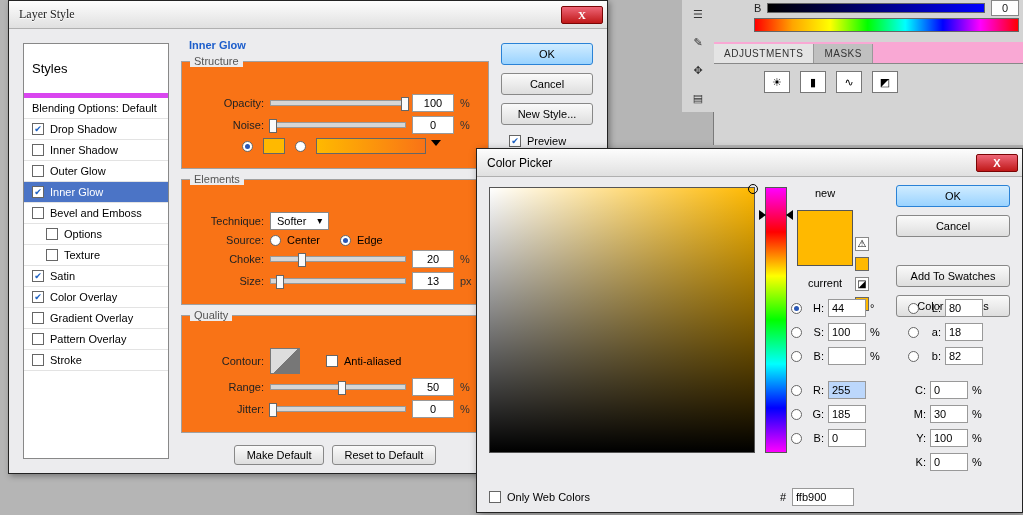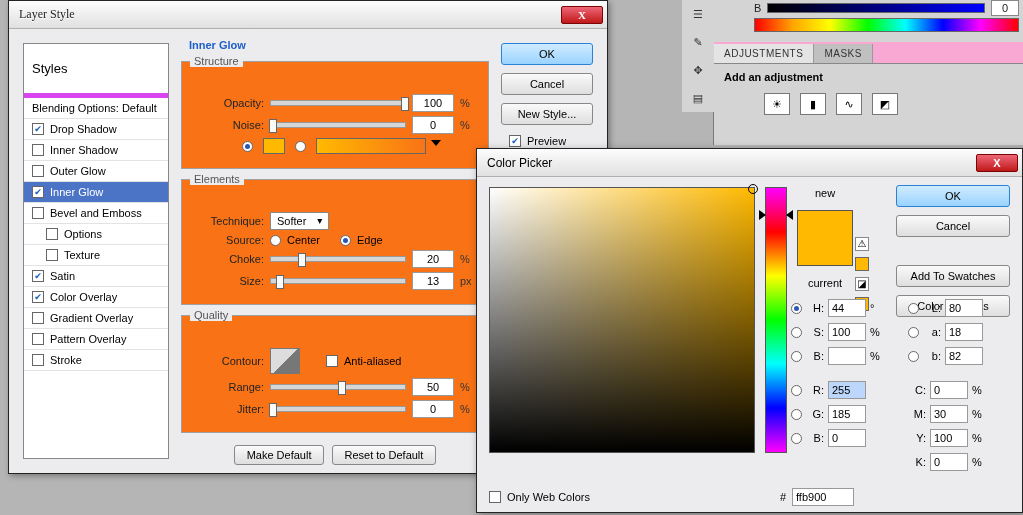--- a/index.html
+++ b/index.html
@@ -102,21 +102,20 @@
       <div class="mini-slider"></div>
       <div class="mini-v">0</div>
     </div>
     <div class="spectrum-bar"></div>
   </div>
   <div class="adj-tabs">
     <div class="adj-tab active">ADJUSTMENTS</div>
     <div class="adj-tab">MASKS</div>
   </div>
   <div class="adj-body">
-    <div class="adj-title">Add an adjustment</div>
     <div class="adj-icons">
       <div class="adj-ico">☀</div>
       <div class="adj-ico">▮</div>
       <div class="adj-ico">∿</div>
       <div class="adj-ico">◩</div>
     </div>
   </div>
 </div>
 
 <div class="layer-style">

